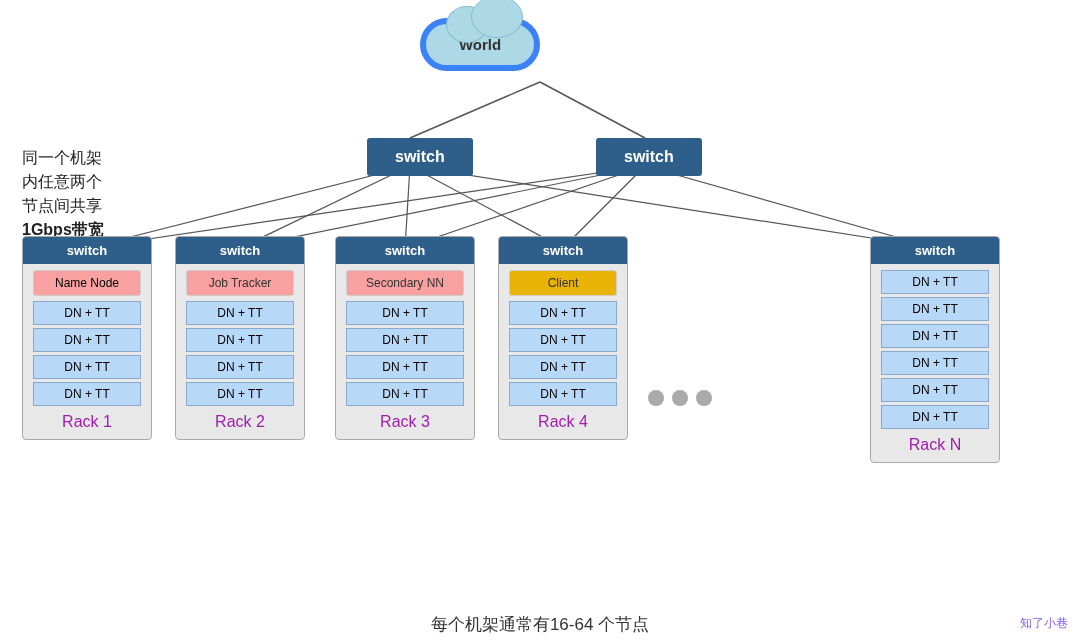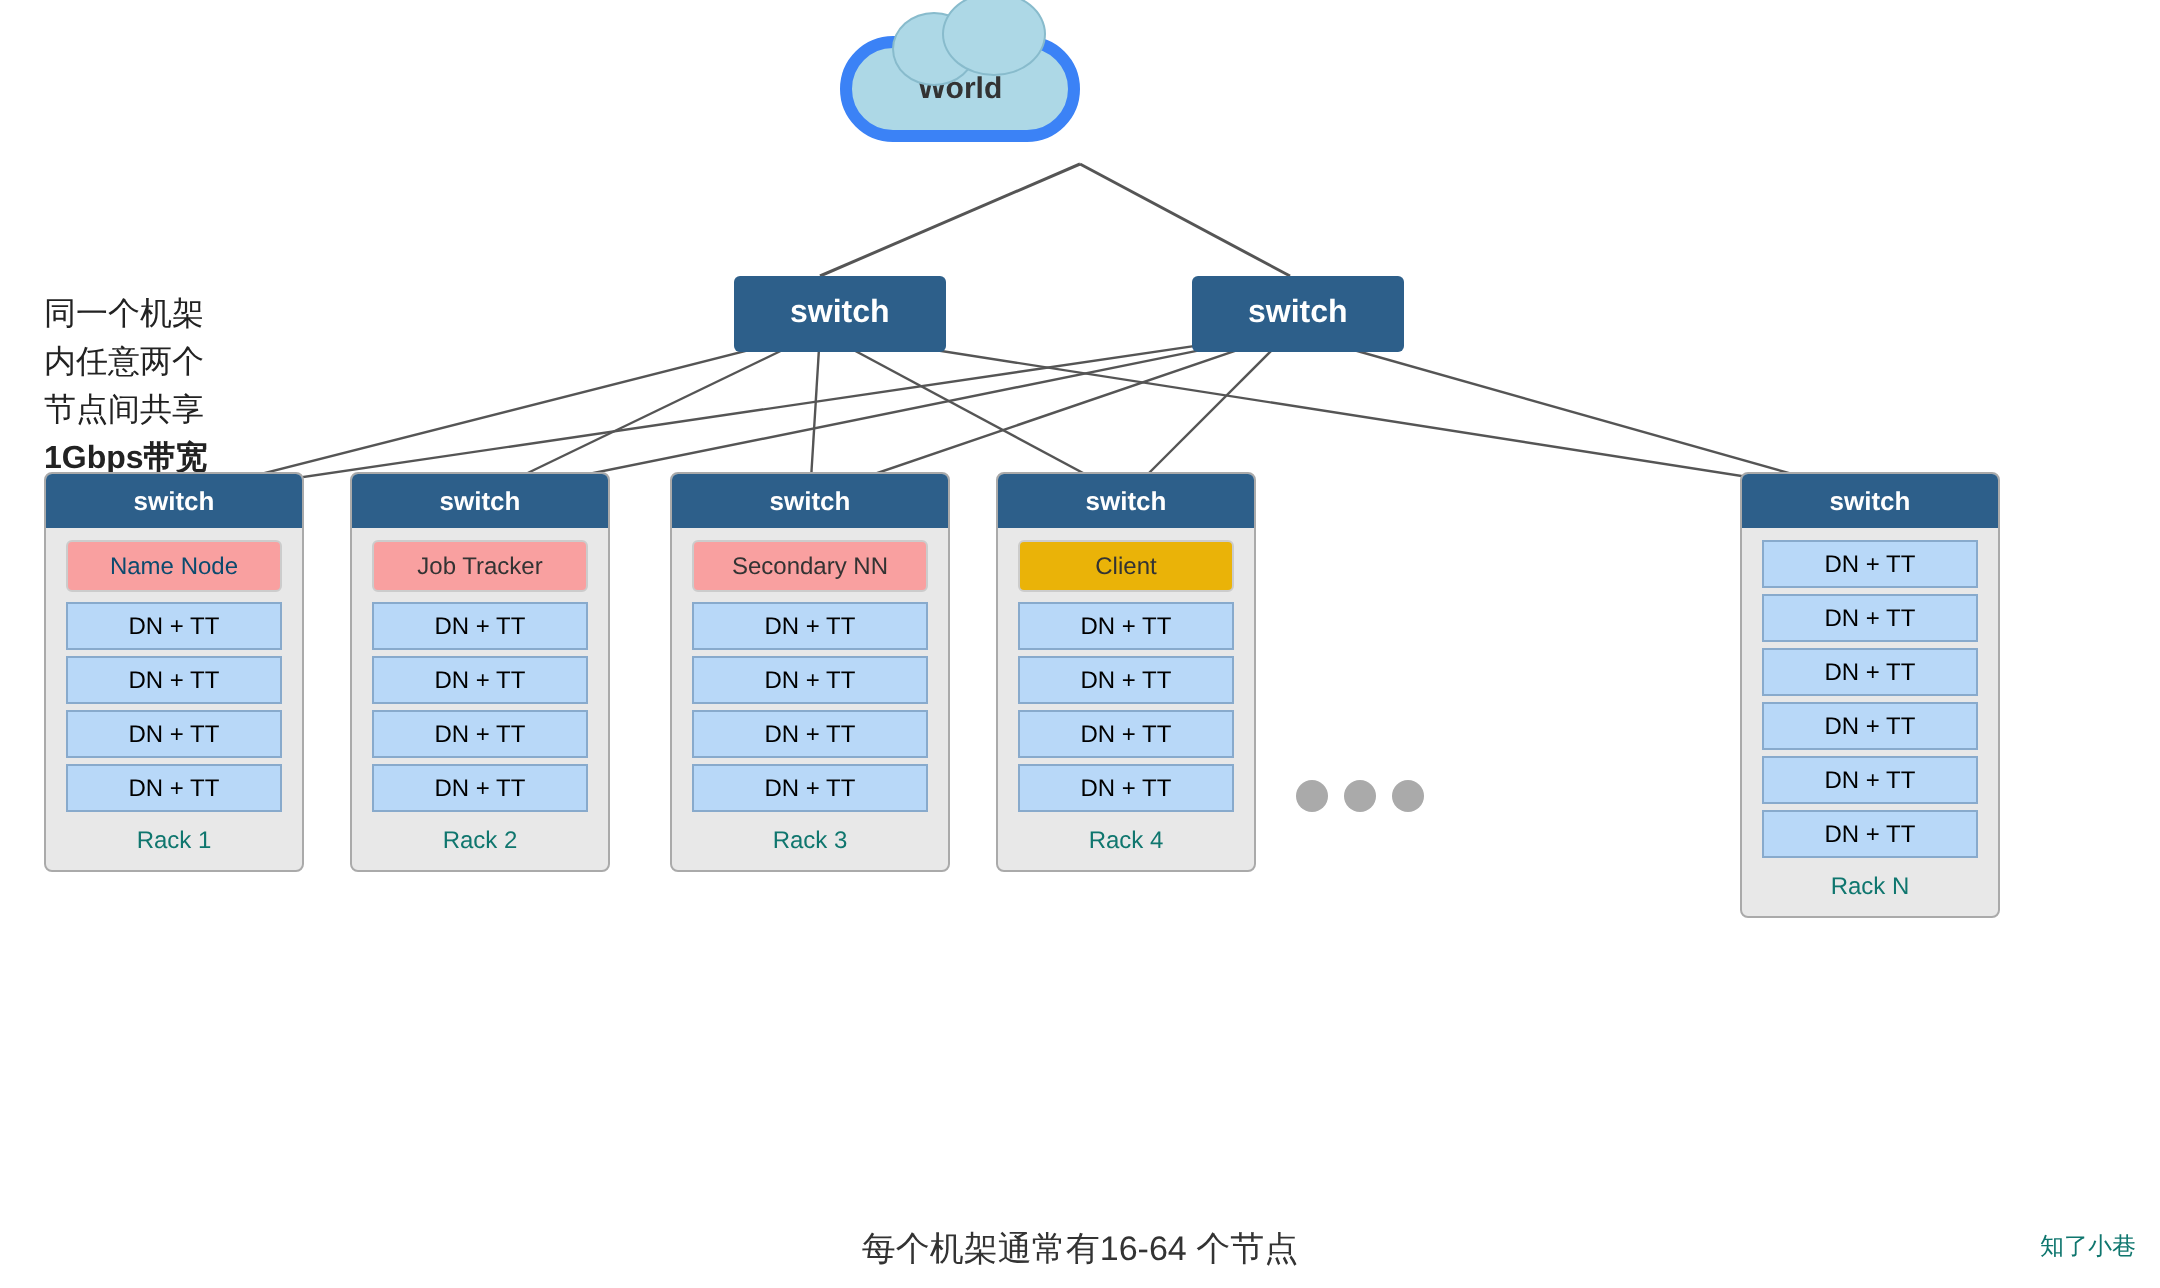--- a/index.html
+++ b/index.html
@@ -103,39 +103,39 @@
 
     .rack-special {
       width: 85%;
       text-align: center;
       padding: 5px 0;
       font-size: 12px;
       border-radius: 3px;
       margin-bottom: 5px;
       border: 1px solid #ccc;
     }
-    .rack-special.namenode { background: #f9a0a0; color: #0c4a6e; }
+    .rack-special.namenode { background: #f9a0a0; color: #000000; }
     .rack-special.jobtracker { background: #f9a0a0; color: #333; }
     .rack-special.secondarynn { background: #f9a0a0; color: #333; }
     .rack-special.client { background: #eab308; color: #333; }
 
     .rack-node {
       background: #b8d8f8;
       border: 1px solid #88aacc;
       width: 85%;
       text-align: center;
       padding: 4px 0;
       font-size: 12px;
       border-radius: 0;
       margin-bottom: 3px;
     }
 
     .rack-label {
-      font-size: 12px;
-      color: #0f766e;
+      font-size: 16px;
+      color: #a21caf;
       margin-top: 4px;
     }
 
     
     .annotation {
       position: absolute;
       font-size: 16px;
       color: #222;
       line-height: 1.5;
       margin-top: 16px;
@@ -174,21 +174,21 @@
       background: #aaa;
       border-radius: 50%;
     }
 
     
     .watermark {
       position: absolute;
       bottom: 12px;
       right: 12px;
       font-size: 12px;
-      color: #0f766e;
+      color: #8b5cf6;
       display: flex;
       align-items: center;
       gap: 4px;
     }
   </style>
 </head>
 <body>
 
 <div class="diagram-container">
 

